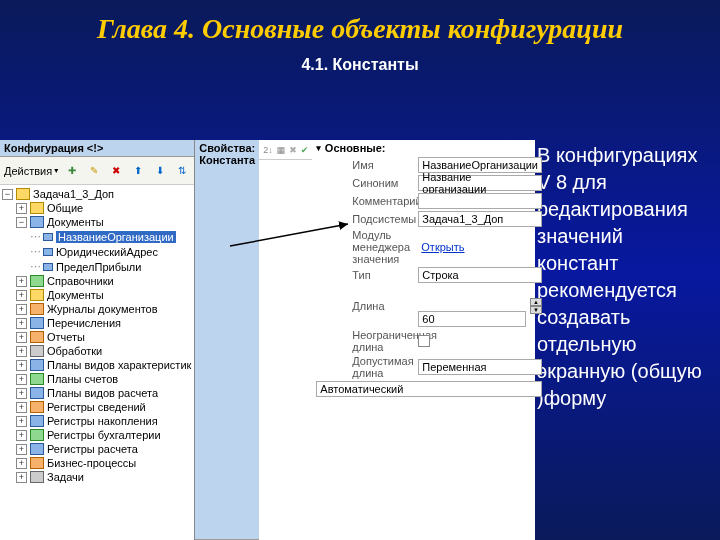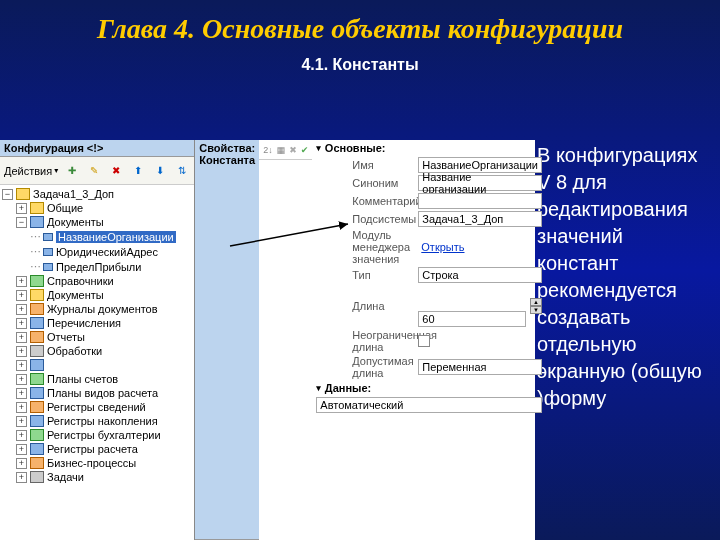--- a/index.html
+++ b/index.html
@@ -262,20 +262,21 @@
           <span class="label">Отчеты</span>
         </div>
         <div class="tree-row ind1">
           <span class="exp">+</span>
           <span class="ticon gray"></span>
           <span class="label">Обработки</span>
         </div>
         <div class="tree-row ind1">
           <span class="exp">+</span>
           <span class="ticon blue"></span>
+          <span class="label">Планы видов характеристик</span>
         </div>
         <div class="tree-row ind1">
           <span class="exp">+</span>
           <span class="ticon green"></span>
           <span class="label">Планы счетов</span>
         </div>
         <div class="tree-row ind1">
           <span class="exp">+</span>
           <span class="ticon blue"></span>
           <span class="label">Планы видов расчета</span>
@@ -356,21 +357,20 @@
           </div>
         </div>
         <div class="prop-row">
           <div class="plabel">Неограниченная длина</div>
           <div class="chk"></div>
         </div>
         <div class="prop-row">
           <div class="plabel">Допустимая длина</div>
           <div class="pval">Переменная</div>
         </div>
-        <div class="section-hdr">Данные:</div>
         <div class="prop-row">
           <div class="pval">Автоматический</div>
         </div>
       </div>
   </div>
 </div>
 
 <svg class="arrow" width="540" height="540" style="left:0;top:0">
   <defs>
     <marker id="ah" markerWidth="8" markerHeight="8" refX="6" refY="3" orient="auto">

